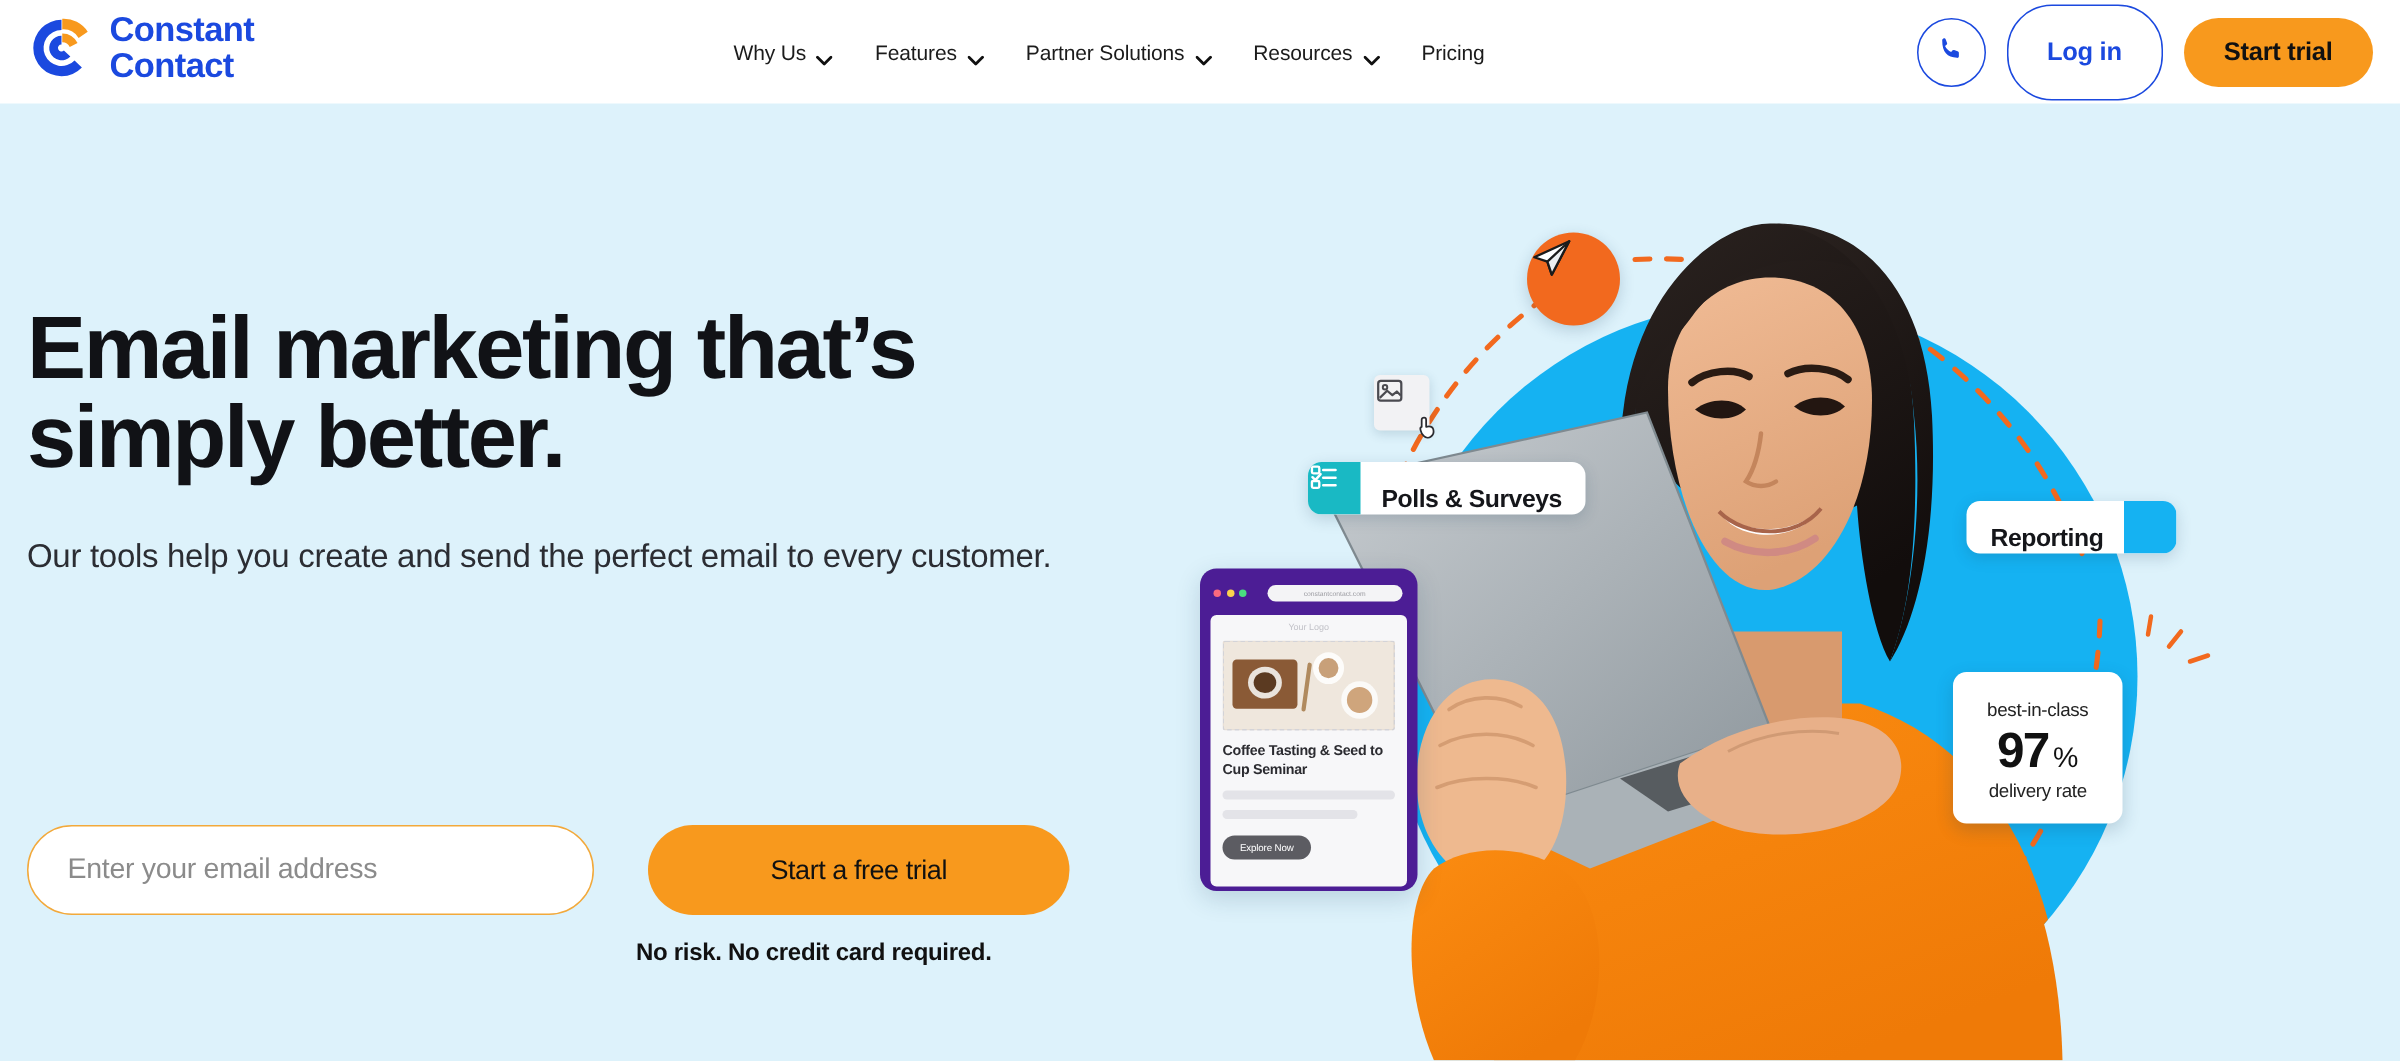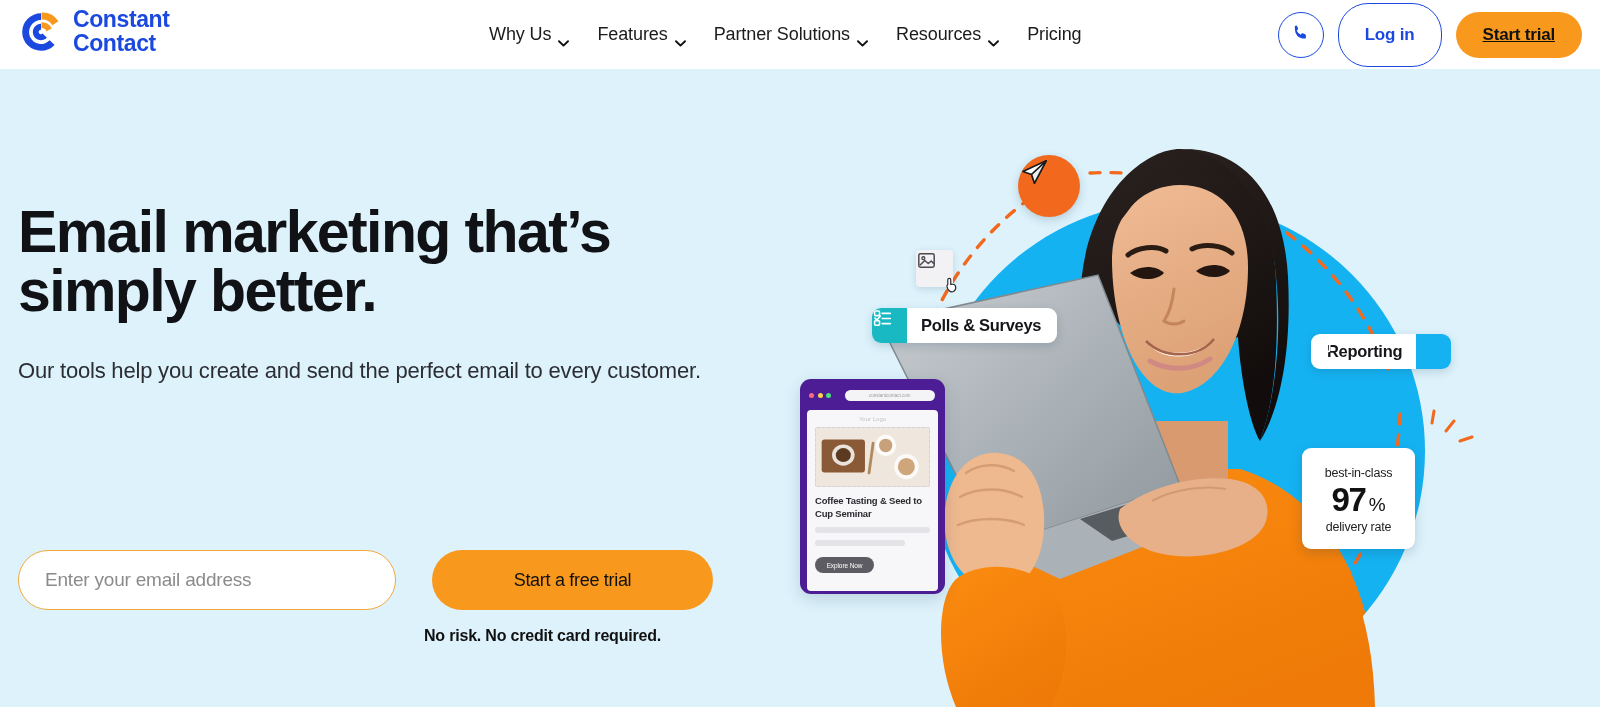--- a/index.html
+++ b/index.html
@@ -18,21 +18,21 @@
   .logo-wrap{ position:absolute; left:18px; top:8px; display:flex; align-items:center; gap:9px; }
   .logo-mark{ width:46px; height:46px; flex:0 0 46px; }
   .logo-type{ display:flex; flex-direction:column; line-height:1.04; }
   .logo-type span{
     font-size:23px; font-weight:700; color:#1b49df; letter-spacing:-0.4px;
   }
 
   .nav{ position:absolute; left:489px; top:0; height:69px; display:flex; align-items:center; gap:0; }
   .nav-item{
     display:flex; align-items:center; gap:7px; height:69px;
-    padding:0 14px; font-size:18px; color:#1b1b1b; cursor:pointer;
+    padding:0 14px; font-size:14px; color:#1b1b1b; cursor:pointer;
     letter-spacing:-0.1px;
   }
   .nav-item:first-child{ padding-left:0; }
   .chev{ width:11px; height:7px; display:block; }
 
   .header-right{ position:absolute; right:18px; top:0; height:69px; display:flex; align-items:center; gap:14px; }
   .phone-btn{
     width:46px; height:46px; border-radius:50%; border:1.6px solid #1b49df;
     background:#fff; display:flex; align-items:center; justify-content:center; cursor:pointer;
   }
@@ -40,21 +40,20 @@
     height:64px; min-width:104px; padding:0 24px; border-radius:30px;
     border:1.6px solid #1b49df; background:#fff; color:#1b49df;
     font-size:17px; font-weight:700; display:flex; align-items:center; justify-content:center;
     cursor:pointer; letter-spacing:-0.2px;
   }
   .trial-btn{
     height:46px; padding:0 27px; border-radius:30px; border:none;
     background:#f8991d; color:#111; font-size:17px; font-weight:700;
     display:flex; align-items:center; justify-content:flex-start; cursor:pointer;
     letter-spacing:-0.2px;
-    text-decoration:underline;
   }
 
   
   .hero{ position:absolute; top:69px; left:0; width:1600px; height:638px; background:#ddf2fb; overflow:hidden; }
 
   .hero-left{ position:absolute; left:18px; top:134px; width:740px; }
   .headline{
     font-size:59px; line-height:1.0; font-weight:700; color:#111216;
     letter-spacing:-1.6px; margin-bottom:31px;
   }
@@ -78,21 +77,21 @@
   .norisk{
     position:absolute; left:424px; top:558px; font-size:16px; font-weight:700;
     color:#111; letter-spacing:-0.2px;
   }
 
   
   .art{ position:absolute; left:760px; top:0; width:840px; height:638px; }
   .art svg{ position:absolute; left:0; top:0; }
 
   .badge{
-    position:absolute; display:flex; align-items:center; background:#fff;
+    position:absolute; display:flex; align-items:flex-end; background:#fff;
     border-radius:9px; box-shadow:0 3px 10px rgba(20,60,90,.18);
     overflow:hidden; height:35px;
   }
   .badge-label{ font-size:16.5px; font-weight:600; color:#15161a; letter-spacing:-0.3px; white-space:nowrap; }
   .badge-icon{ width:35px; height:35px; display:flex; align-items:center; justify-content:center; flex:0 0 35px; }
 
   #badge-polls{ left:112px; top:239px; }
   #badge-polls .badge-icon{ background:#19b9c4; }
   #badge-polls .badge-label{ padding:0 16px 0 14px; }
 

